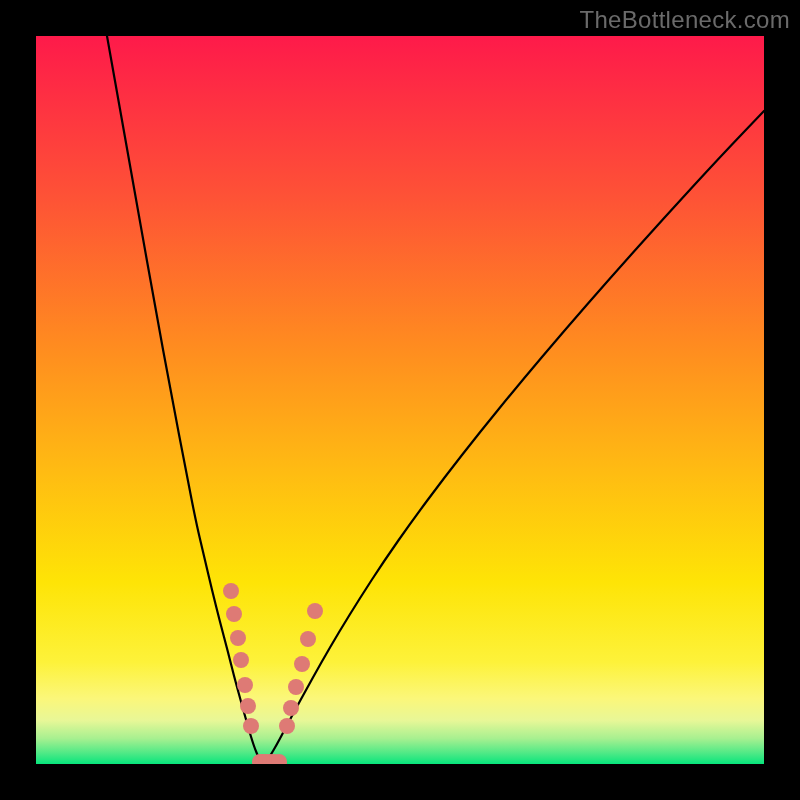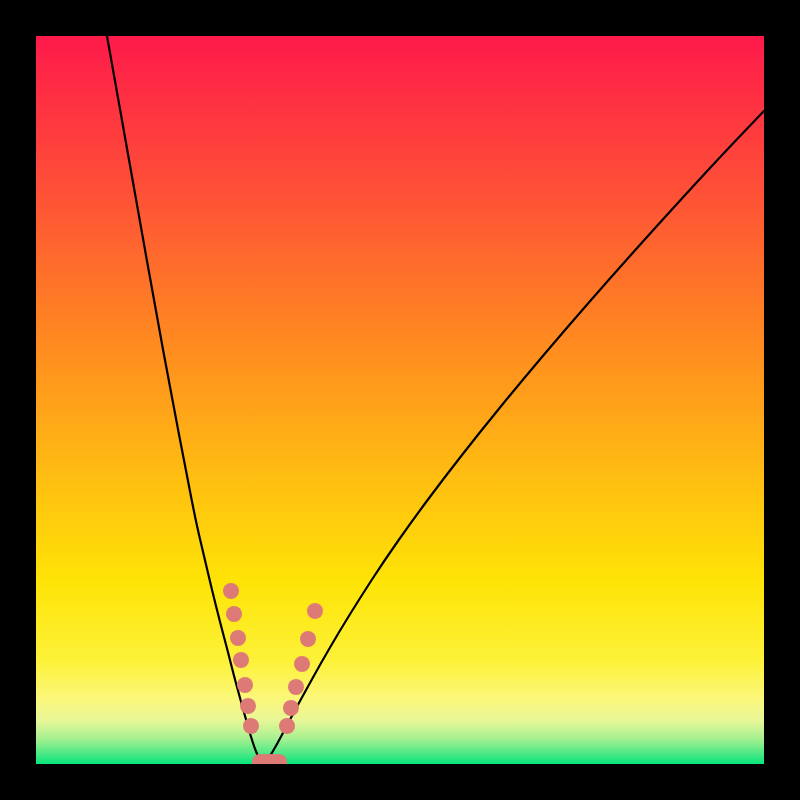--- a/index.html
+++ b/index.html
@@ -114,13 +114,14 @@
           <circle cx="255" cy="672" r="8" class="dot"></circle>
           <circle cx="260" cy="651" r="8" class="dot"></circle>
           <circle cx="266" cy="628" r="8" class="dot"></circle>
           <circle cx="272" cy="603" r="8" class="dot"></circle>
           <circle cx="279" cy="575" r="8" class="dot"></circle>
         </g>
     </svg>
 
   </div>
 
+  <div class="watermark">TheBottleneck.com</div>
 </div>
 
 </body></html>

